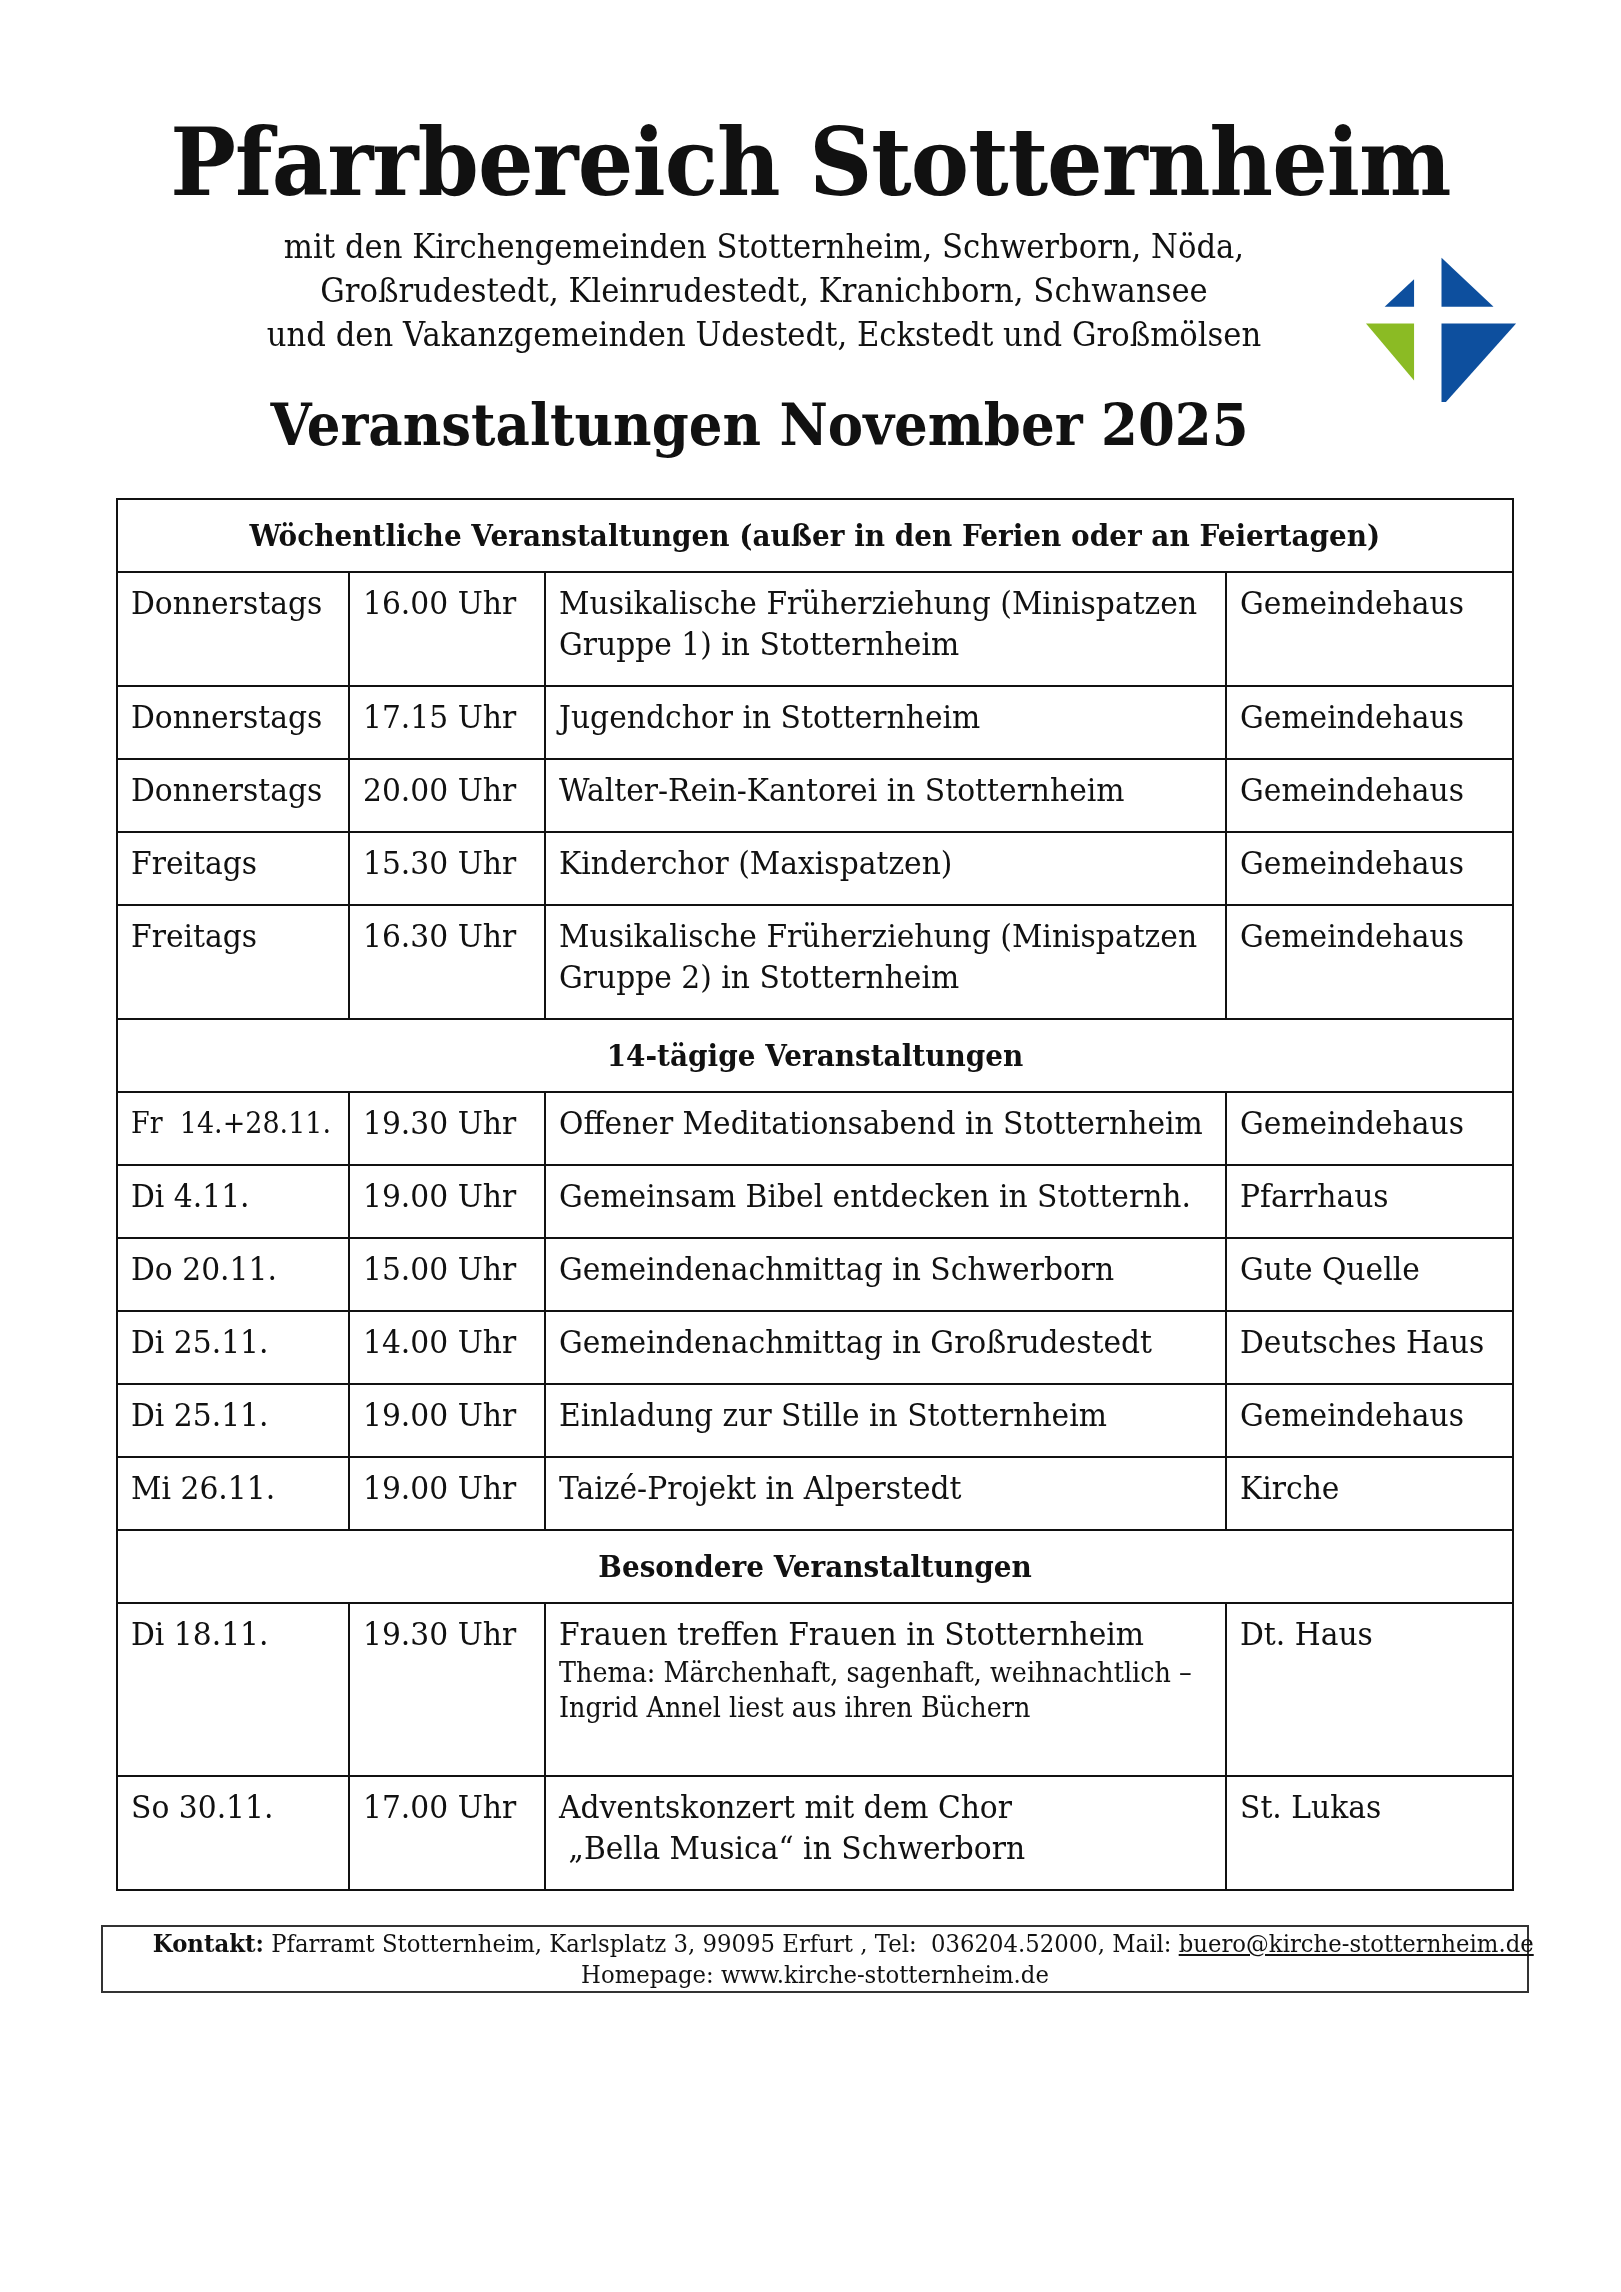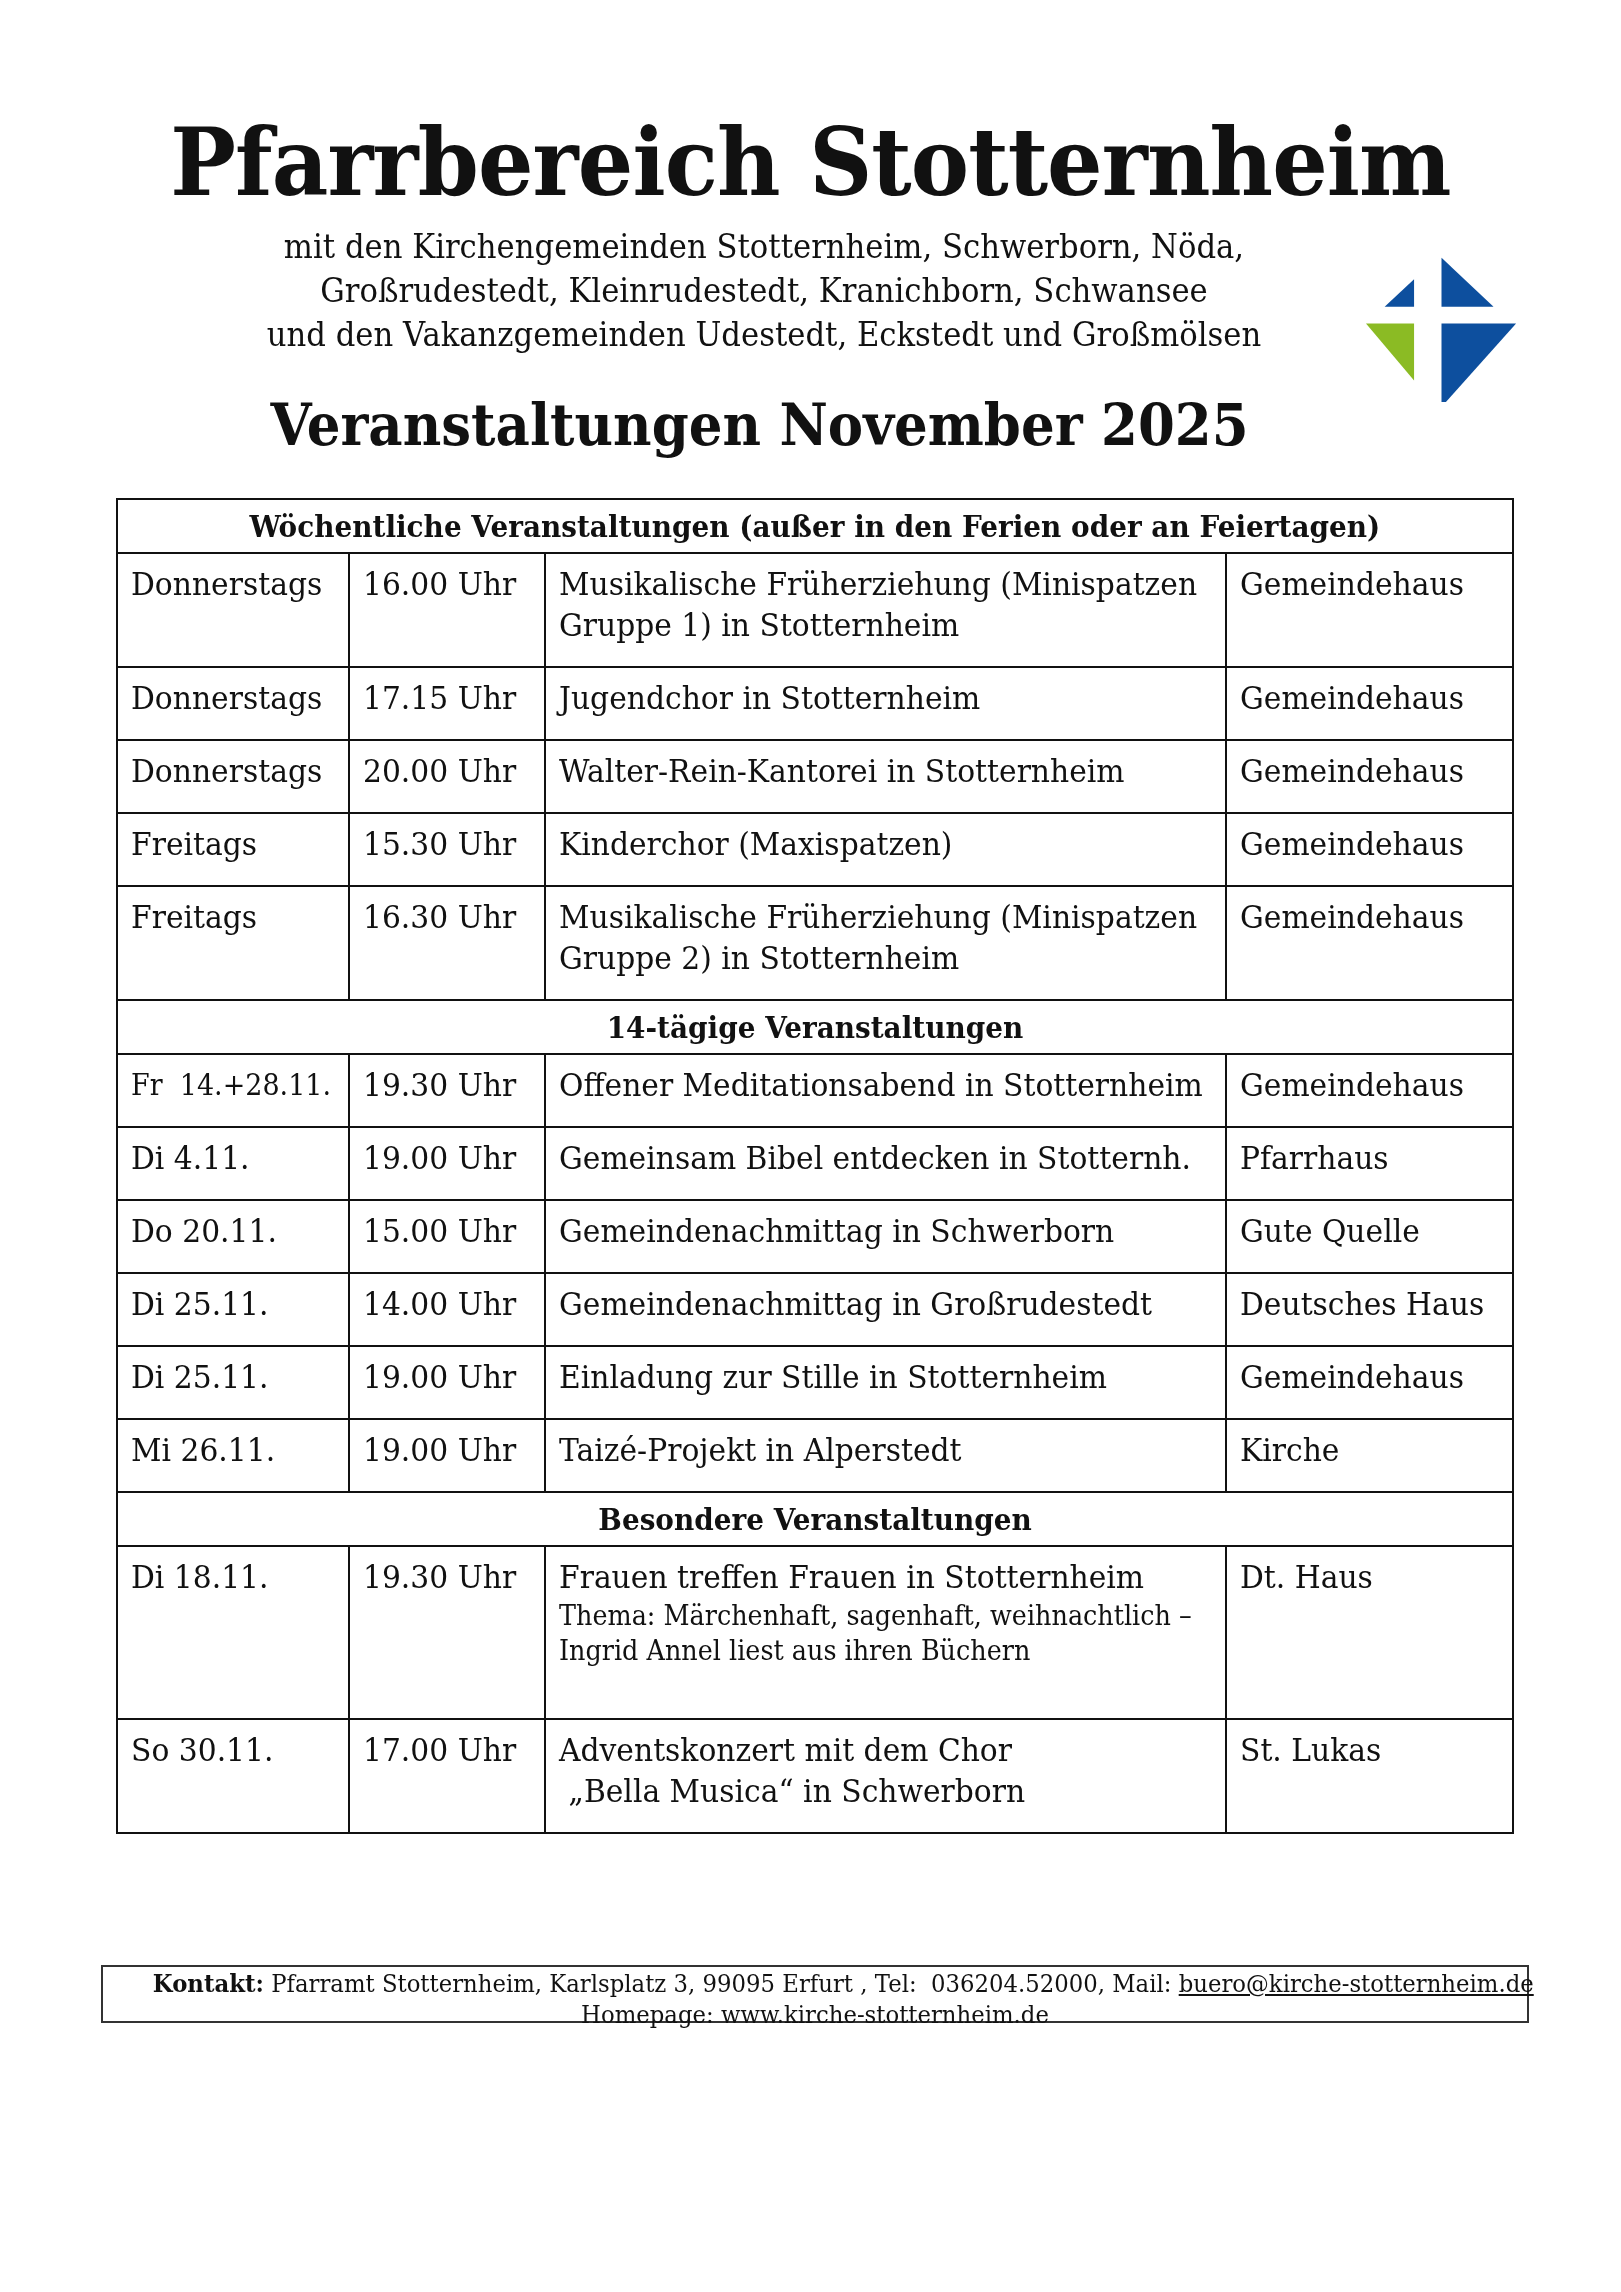--- a/index.html
+++ b/index.html
@@ -43,32 +43,32 @@
       font-size: 32px;
       line-height: 41px;
       vertical-align: top;
       padding: 9.8px 11.8px 9.8px 12.7px;
       white-space: nowrap;
       overflow: hidden;
     }
     table.events td.section {
       text-align: center; font-weight: bold; font-size: 30px;
       vertical-align: middle; padding: 0;
-      height: 54px;
+      height: 73px;
     }
     table.events tr.single td { height: 73px; }
     table.events tr.double td { height: 114px; }
     table.events tr.triple td { height: 173px; }
     .cell-inner { display: inline-block; transform-origin: left top; transform: scaleX(0.93); }
     .section .cell-inner { transform-origin: center; }
     .smalltext { font-size: 27.4px; line-height: 35px; display: block; }
     .mline { display: block; }
 
     .footer {
-      position: absolute; left: 101px; top: 1965px; width: 1428px; height: 58px;
+      position: absolute; left: 101px; top: 1925px; width: 1428px; height: 68px;
       border: 2px solid #333;
       text-align: center;
       font-size: 24.5px; line-height: 31px;
       padding-top: 1px;
     }
     .footer .line { white-space: nowrap; display: block; transform: scaleX(0.93); }
     .footer b { font-weight: bold; }
     .footer a { color: #111; text-decoration: underline; }
   </style>
 </head>

